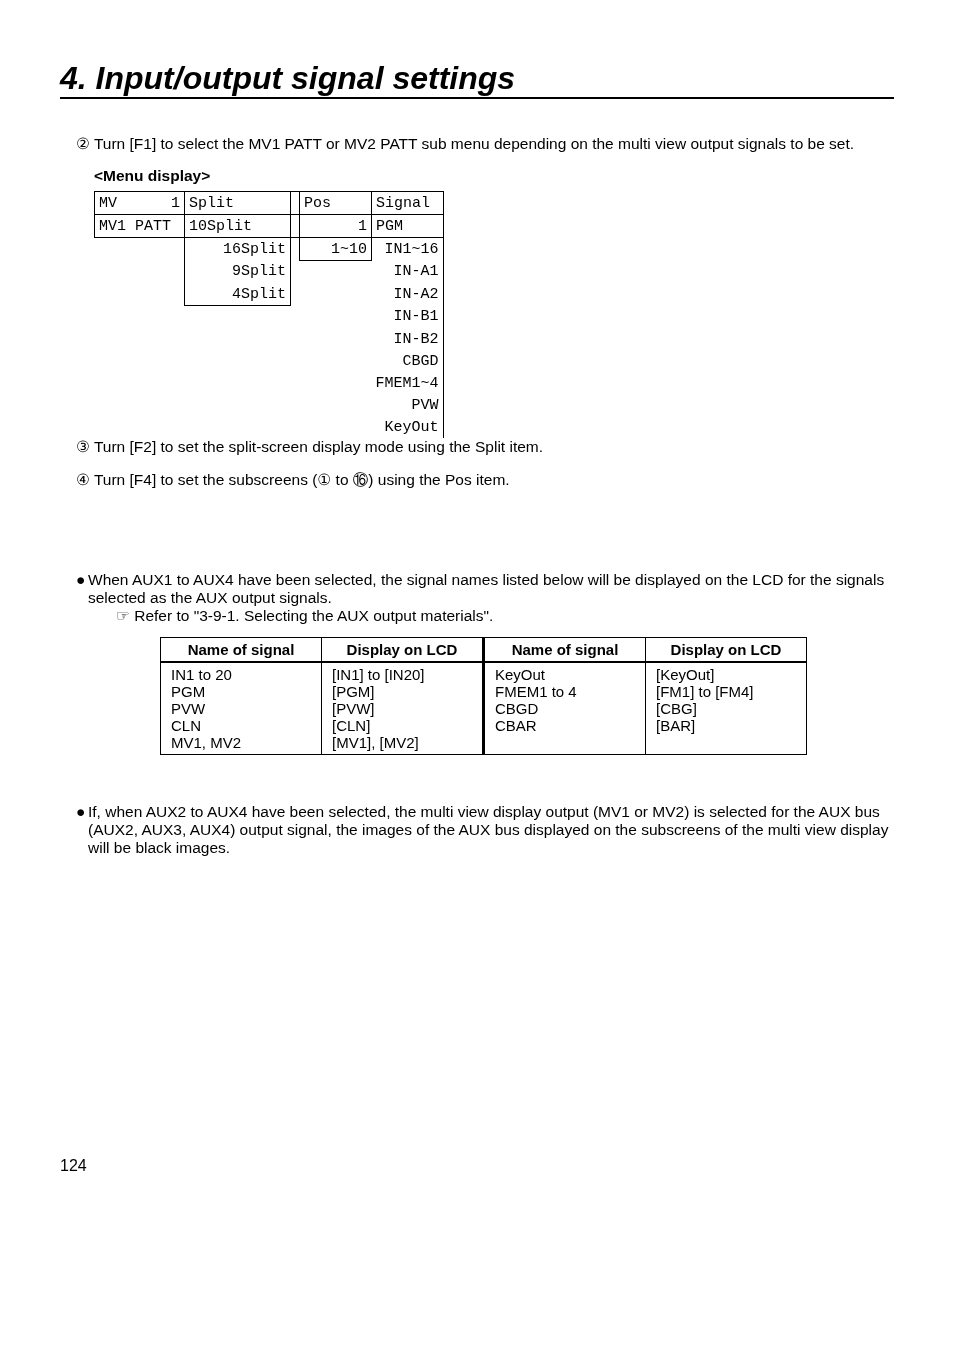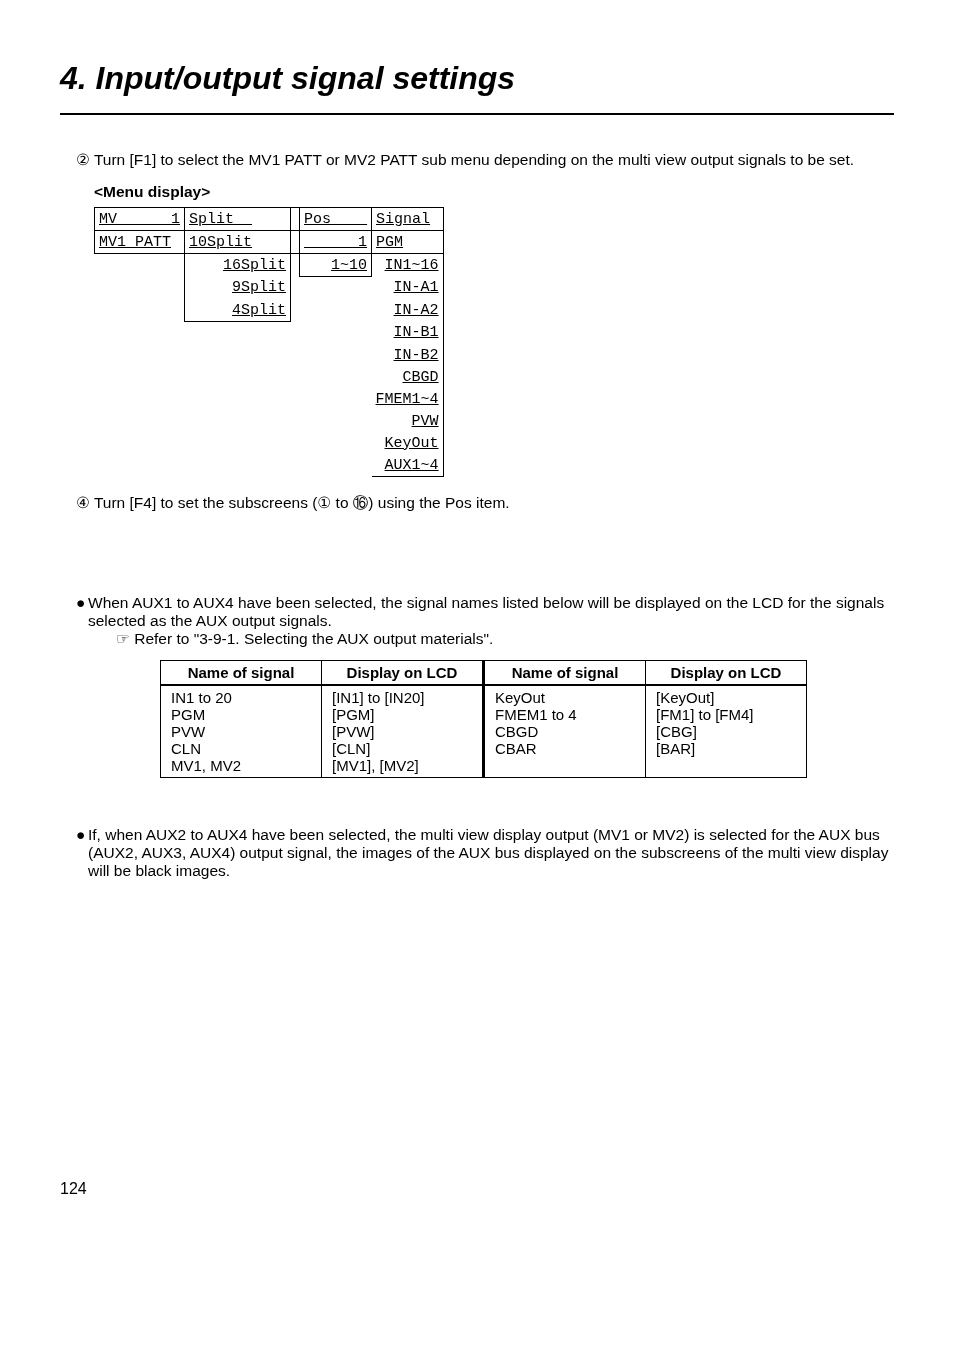--- a/index.html
+++ b/index.html
@@ -11,21 +11,21 @@
     background: #fff;
     width: 954px;
   }
   .page {
     padding: 60px 60px 40px 60px;
   }
   .title {
     font-size: 32px;
     font-weight: bold;
     font-style: italic;
-    padding-bottom: 16px;
+    padding-bottom: 0;
     border-bottom: 2px solid #000;
     margin-bottom: 36px;
   }
   .step {
     margin-left: 16px;
     margin-bottom: 14px;
   }
   .circled {
     font-family: Arial, sans-serif;
   }
@@ -33,22 +33,20 @@
     margin-left: 38px;
   }
   .menu-label {
     margin-left: 34px;
     font-weight: bold;
     margin-top: 6px;
     margin-bottom: 6px;
   }
   .menu-display {
     margin-left: 34px;
-    margin-bottom: 16px;
-    text-decoration: underline;
   }
   .menu-display table {
     border-collapse: collapse;
   }
   .menu-display td {
     font-family: "Courier New", monospace;
     font-size: 15px;
     padding: 1px 4px;
     white-space: pre;
     height: 20px;
@@ -195,31 +193,28 @@
             <td></td>
         <td class="bR" style="text-align:right;">PVW</td>
       </tr>
       <tr>
         <td></td>
             <td></td>
             <td></td>
             <td></td>
         <td class="bR" style="text-align:right;">KeyOut</td>
       </tr>
-      <tr>
-        <td></td>
-            <td></td>
-            <td></td>
-            <td></td>
-        <td class="bR bB" style="text-align:right;">AUX1~4</td>
-      </tr>
     </tbody>
       </table>
   </div>
 
+  <div class="step">
+    <span class="circled">③</span>
+    <span>Turn [F2] to set the split-screen display mode using the Split item.</span>
+  </div>
 
   <div class="step">
     <span class="circled">④</span>
     <span>Turn [F4] to set the subscreens (</span><span class="circled">①</span><span> to </span><span class="circled">⑯</span><span>) using the Pos item.</span>
   </div>
 
 
   <br>
 
   <div class="bullet-block">

